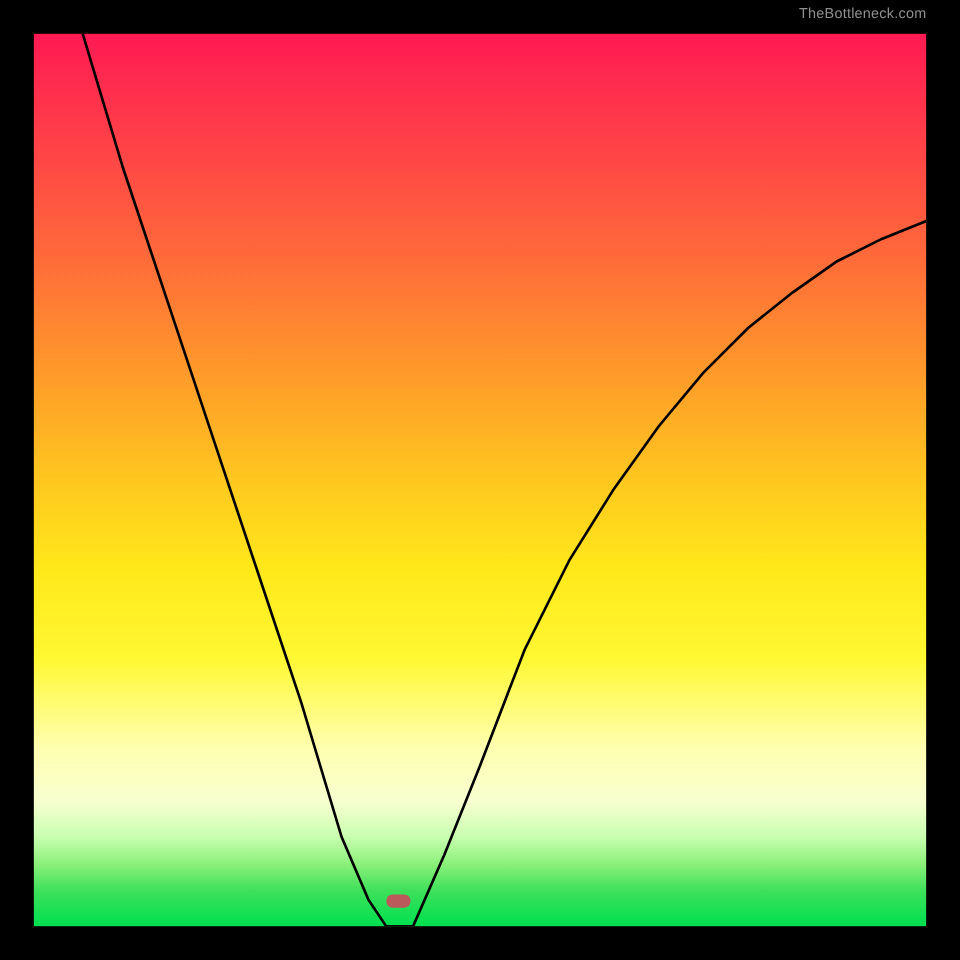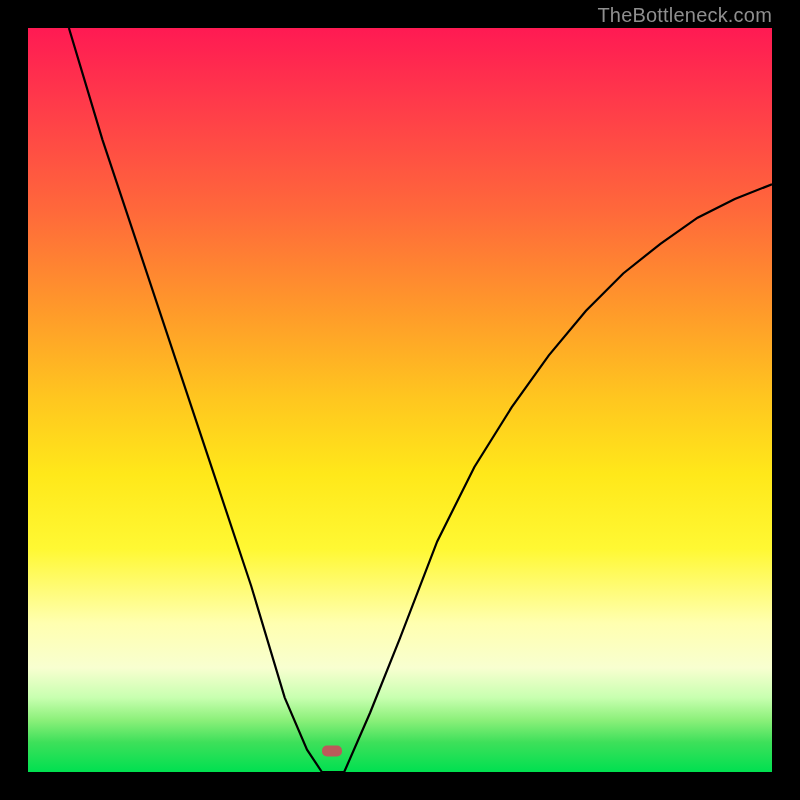--- a/index.html
+++ b/index.html
@@ -60,21 +60,21 @@
     height: 11px;
     border-radius: 5px;
     background: #bb5a5a;
     transform: translate(-50%, -50%);
   }
   .watermark {
     position: absolute;
     top: 4px;
     right: 28px;
     color: #8f8f8f;
-    font-size: 20px;
+    font-size: 12px;
     letter-spacing: 0.2px;
     user-select: none;
   }
 </style>
 </head>
 <body>
 
 <div class="frame">
 
   <div class="plot-area">

